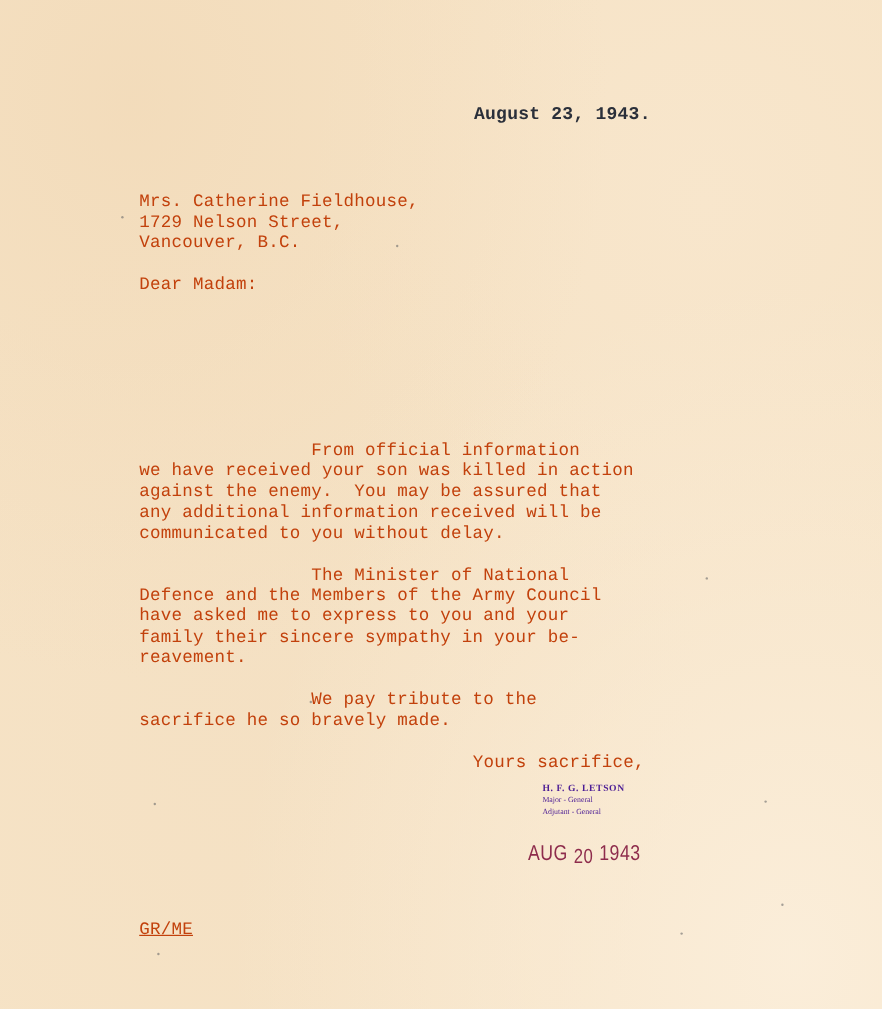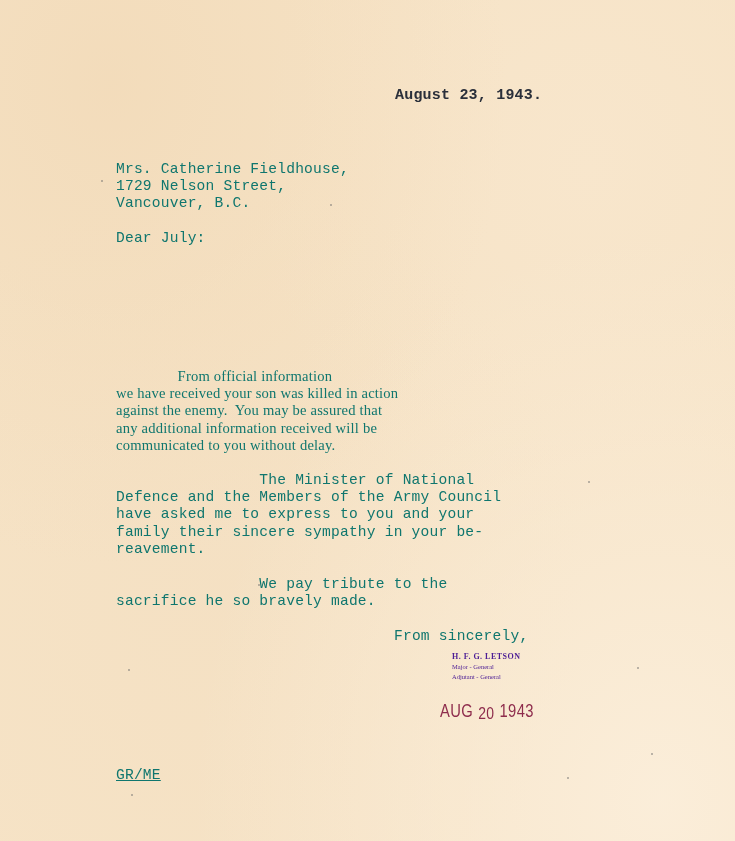--- a/index.html
+++ b/index.html
@@ -22,36 +22,36 @@
     .page {
       position: absolute;
       left: 0; top: 4px;
       width: 735px; height: 841px;
     }
     .typed {
       position: absolute;
       font-family: "Liberation Mono", "DejaVu Sans Mono", monospace;
       font-size: 14.6px;
       line-height: 17.2px;
-      color: #0f766e;
+      color: #c2410c;
       white-space: pre;
       letter-spacing: 0.2px;
     }
     .date {
       left: 395px;
       top: 83px;
       color: #2a2f3a;
       font-weight: bold;
       font-size: 15px;
     }
     .address { left: 116px; top: 157px; }
     .salutation { left: 116px; top: 226px; }
     .para { left: 116px; }
     .p1 { top: 260px; }
-    .p2 { top: 364px; font-family: Liberation Serif, serif; }
+    .p2 { top: 364px; }
     .p3 { top: 468px; }
     .p4 { top: 572px; }
     .closing { left: 394px; top: 624px; }
     .sig-name { left: 394px; top: 728px; }
     .initials { left: 116px; top: 763px; text-decoration: underline; }
     .stamp-sig {
       position: absolute;
       left: 452px;
       top: 648px;
       color: #4c1d95;
@@ -85,39 +85,39 @@
 <body>
 
 <div class="page">
 
   <div class="typed date">August 23, 1943.</div>
 
   <div class="typed address"><span>Mrs. Catherine Fieldhouse,</span>
 <span>1729 Nelson Street,</span>
 <span>Vancouver, B.C.</span></div>
 
-  <div class="typed salutation">Dear July:</div>
+  <div class="typed salutation">Dear Madam:</div>
 
 
   <div class="typed para p2"><span>                From official information</span>
 <span>we have received your son was killed in action</span>
 <span>against the enemy.  You may be assured that</span>
 <span>any additional information received will be</span>
 <span>communicated to you without delay.</span></div>
 
   <div class="typed para p3"><span>                The Minister of National</span>
 <span>Defence and the Members of the Army Council</span>
 <span>have asked me to express to you and your</span>
 <span>family their sincere sympathy in your be-</span>
 <span>reavement.</span></div>
 
   <div class="typed para p4"><span>                We pay tribute to the</span>
 <span>sacrifice he so bravely made.</span></div>
 
-  <div class="typed closing">From sincerely,</div>
+  <div class="typed closing">Yours sacrifice,</div>
 
   <div class="stamp-sig">
     <div class="s1">H. F. G. LETSON</div>
     <div class="s2">Major - General</div>
     <div class="s3">Adjutant - General</div>
   </div>
 
   <div class="stamp-date"><span>AUG</span><span class="day">20</span><span>1943</span></div>
 
 

